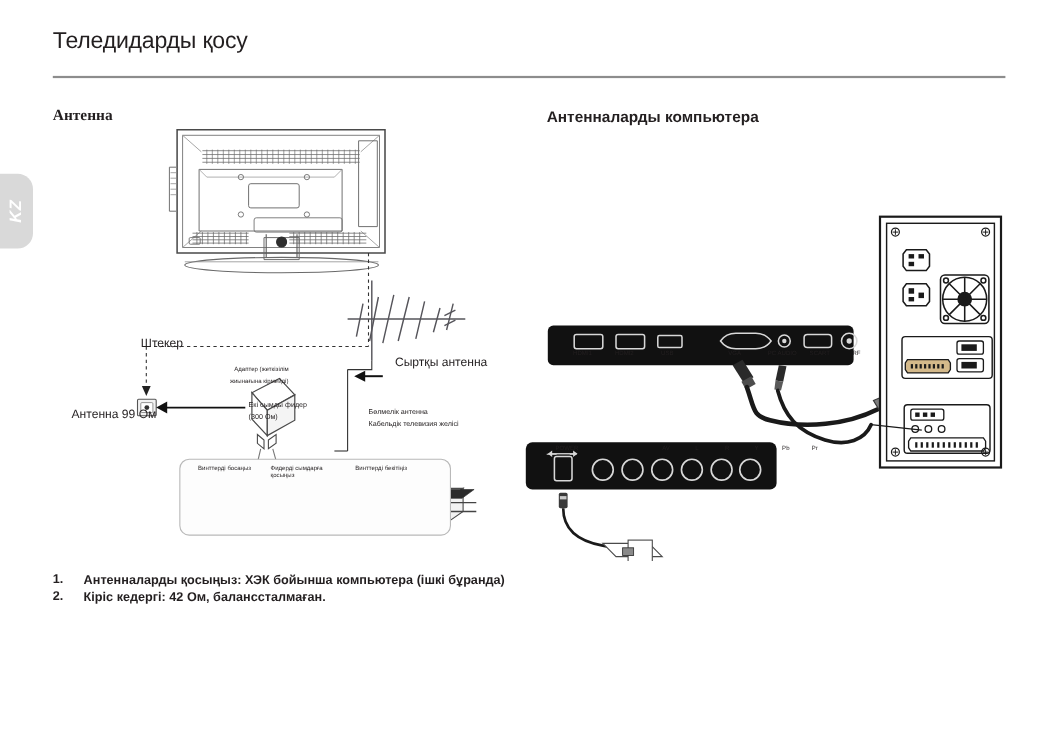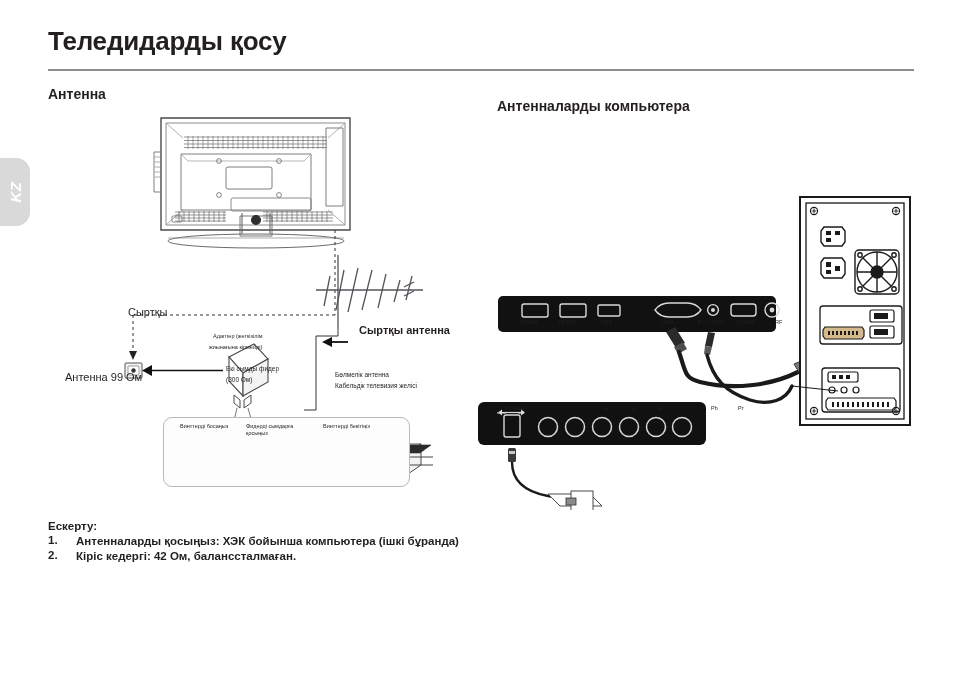--- a/index.html
+++ b/index.html
@@ -38,42 +38,42 @@
     color: #ffffff;
     letter-spacing: 0.5px;
     white-space: nowrap;
   }
 
   
   .page-title {
     position: absolute;
     left: 48px;
     top: 26px;
-    font-size: 26px;
-    font-weight: bold;
+    font-size: 21px;
+    font-weight: normal;
     letter-spacing: -0.2px;
     color: #231f20;
   }
   .title-rule {
     position: absolute;
     left: 48px;
     top: 69px;
     width: 866px;
     height: 2px;
     background: #8d8d8d;
   }
 
   
   .section-head {
     position: absolute;
     font-size: 14px;
     font-weight: bold;
     color: #231f20;
   }
-  .sec-antenna { left: 48px; top: 86px; }
+  .sec-antenna { left: 48px; top: 98px; font-family: Liberation Serif, serif; }
   .sec-computer { left: 497px; top: 98px; }
 
   
   .lbl {
     position: absolute;
     color: #231f20;
     white-space: nowrap;
     line-height: 1.25;
   }
   .lbl-md { font-size: 11px; }
@@ -285,27 +285,27 @@
       <path d="M344 343 L372 343 L383 335 L355 335 Z" fill="#2b2b2b" stroke="#2b2b2b" stroke-width="0.6"></path>
 
       <path d="M352 312 L352 333" stroke="#111" stroke-width="2"></path>
       <path d="M346 329 L352 341 L358 329 Z" fill="#111" stroke="none"></path>
     </g>
   </svg>
 </div>
 
 <div class="screw-panel"></div>
 
-<div class="lbl lbl-md" style="left:128px; top:306px;">Сыртқы</div>
+<div class="lbl lbl-md" style="left:128px; top:306px;">Штекер</div>
 <div class="lbl lbl-md" style="left:65px; top:371px;">Антенна 99 Ом</div>
 <div class="lbl lbl-xs" style="left:213px; top:333px;">Адаптер (жеткізілім</div>
 <div class="lbl lbl-xs" style="left:209px; top:344px;">жиынағына кірмейді)</div>
 <div class="lbl lbl-sm" style="left:226px; top:365px;">Екі сымды фидер</div>
 <div class="lbl lbl-sm" style="left:226px; top:376px;">(300 Ом)</div>
-<div class="lbl lbl-md" style="left:359px; top:324px;font-weight:bold;">Сыртқы антенна</div>
+<div class="lbl lbl-md" style="left:359px; top:324px;">Сыртқы антенна</div>
 <div class="lbl lbl-sm" style="left:335px; top:371px;">Бөлмелік антенна</div>
 <div class="lbl lbl-sm" style="left:335px; top:382px;">Кабельдік телевизия желісі</div>
 
 <div class="lbl lbl-xs" style="left:180px; top:423px;">Винттерді босаңыз</div>
 <div class="lbl lbl-xs" style="left:246px; top:423px; white-space:pre;">Фидерді сымдарға
 қосыңыз</div>
 <div class="lbl lbl-xs" style="left:323px; top:423px;">Винттерді бекітіңіз</div>
 
 <div id="computer-area">
   <svg width="470" height="400" viewBox="0 0 470 400" xmlns="http://www.w3.org/2000/svg">
@@ -469,21 +469,20 @@
 
 <div class="lbl lbl-xs" style="left:505px; top:405px;">POWER</div>
 <div class="lbl lbl-xs" style="left:602px; top:405px;">AV</div>
 <div class="lbl lbl-xs" style="left:632px; top:405px;">L</div>
 <div class="lbl lbl-xs" style="left:659px; top:405px;">R</div>
 <div class="lbl lbl-xs" style="left:686px; top:405px;">Y</div>
 <div class="lbl lbl-xs" style="left:711px; top:405px;">Pb</div>
 <div class="lbl lbl-xs" style="left:738px; top:405px;">Pr</div>
 
 <div class="notes">
-  <div class="note-title">Ескерту:</div>
 
   <div class="note-row">
     <div class="note-num">1.</div>
     <div class="note-txt">Антенналарды қосыңыз: ХЭК бойынша компьютера (ішкі бұранда)</div>
   </div>
 
   <div class="note-row">
     <div class="note-num">2.</div>
     <div class="note-txt">Кіріс кедергі: 42 Ом, баланссталмаған.</div>
   </div>

